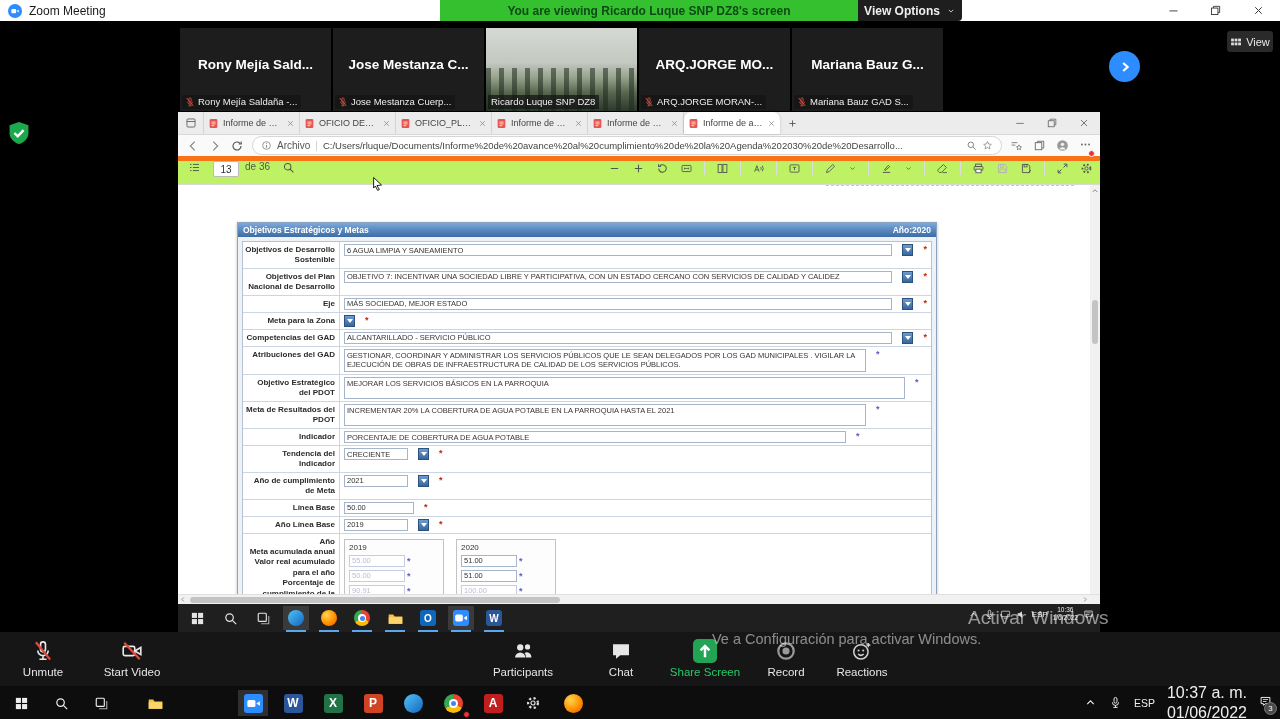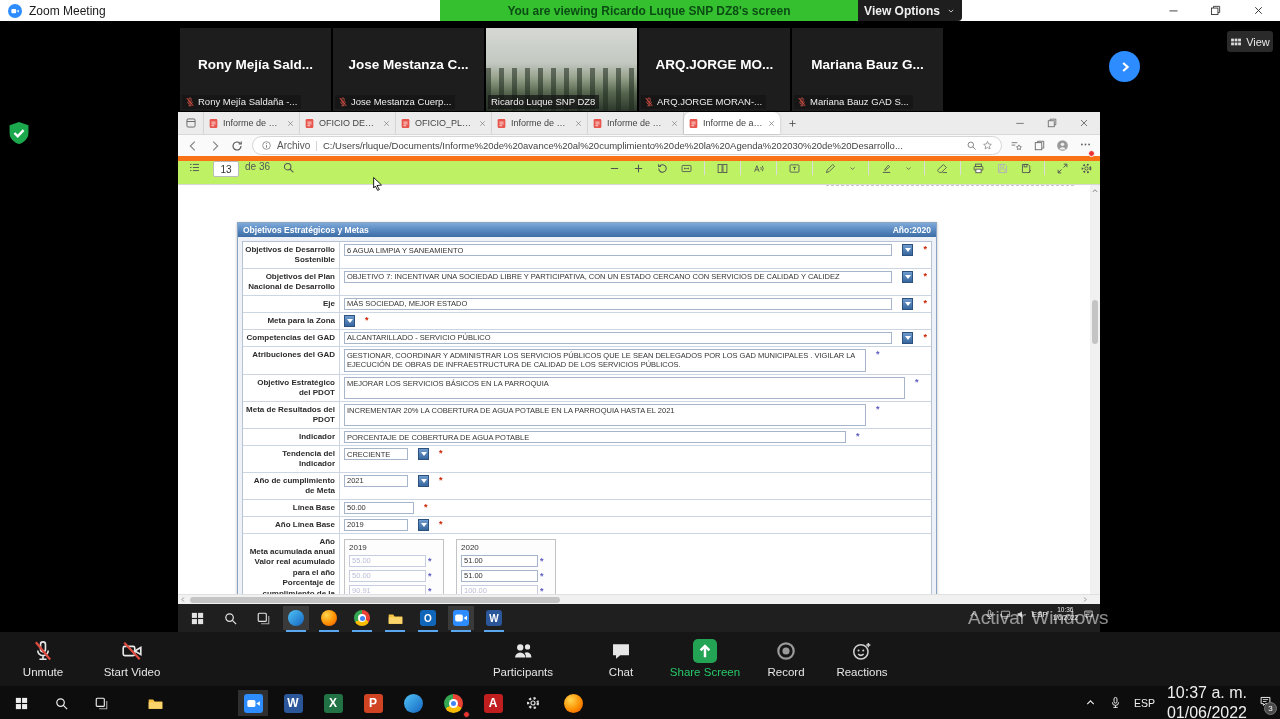--- a/index.html
+++ b/index.html
@@ -98,21 +98,21 @@
   .ibox { border:1px solid #a7b5ca; background:#fff; height:12px; font-size:7.5px; color:#333; padding:0 2px; display:flex; align-items:center; white-space:nowrap; overflow:hidden; }
   .tbox { border:1px solid #a7b5ca; background:#fff; min-height:22px; font-size:7.5px; color:#333; padding:1px 2px; line-height:1.3; }
   .dd { width:11px; height:12px; background:linear-gradient(180deg,#6f9bce,#36679e); border:1px solid #2c517c; display:flex; align-items:center; justify-content:center; flex:none; }
   .dd i { width:0; height:0; border-left:3px solid transparent; border-right:3px solid transparent; border-top:4px solid #fff; }
   .star { font-size:9px; line-height:10px; font-weight:bold; }
   .star.red { color:#cc2200; } .star.blue { color:#5d5dc0; }
   .yearswrap { display:flex; gap:12px; padding:3px 0 6px 0; }
   .ypanel { width:100px; border:1px solid #c3c3c3; background:#fdfdfd; padding:3px 4px; }
   .ypanel .yr { font-size:8px; color:#333; margin-bottom:3px; }
   .yrow { display:flex; align-items:center; gap:2px; margin-bottom:3px; }
-  .yrow .ibox { width:77px; }
+  .yrow .ibox { width:56px; }
   .ibox.dis { color:#b9bdd6; border-color:#c5cde0; }
 
   
   .staskbar { position:absolute; left:178px; top:604px; width:922px; height:28px; background:#1f1f1f; }
   .sticon { position:absolute; top:2px; width:26px; height:24px; display:flex; align-items:center; justify-content:center; color:#e4e4e4; }
   .sticon.hl { background:#3a3a3a; }
   .sticon .ic { width:15px; height:15px; }
   .appglyph { width:16px; height:16px; border-radius:3px; display:flex; align-items:center; justify-content:center; color:#fff; font-size:10px; font-weight:bold; }
   .appglyph .ic { width:16px; height:16px; }
   .circleic { width:16px; height:16px; border-radius:50%; }
@@ -902,20 +902,21 @@
         </span>
       </div>
       <div class="underline" style="left: 273px; width: 20px;"></div>
       <div class="sticon" style="left: 303px;">
         <span class="appglyph" style="background:#2b579a">W</span>
       </div>
       <div class="underline" style="left: 306px; width: 20px;"></div>
     </div>
 
   <div class="wm1">Activar Windows</div>
+  <div class="wm2">Ve a Configuración para activar Windows.</div>
 
   <div class="ztoolbar">
     <div class="zbtn" style="left:10px; width:66px">
       <span class="icw">
           <span class="ic">
             <svg viewBox="0 0 16 16" width="100%" height="100%" xmlns="http://www.w3.org/2000/svg">
               <rect x="6.2" y="1.4" width="3.6" height="7.2" rx="1.8" stroke="currentColor" fill="none" stroke-width="1.2"></rect>
               <path d="M4.2 7.6a3.8 3.8 0 0 0 7.6 0M8 11.4V14M5.4 14h5.2" stroke="currentColor" fill="none" stroke-width="1.2"></path>
               <path d="M2.8 1.6l10.4 12.6" stroke="#e04b3f" stroke-width="1.6"></path>
             </svg>

